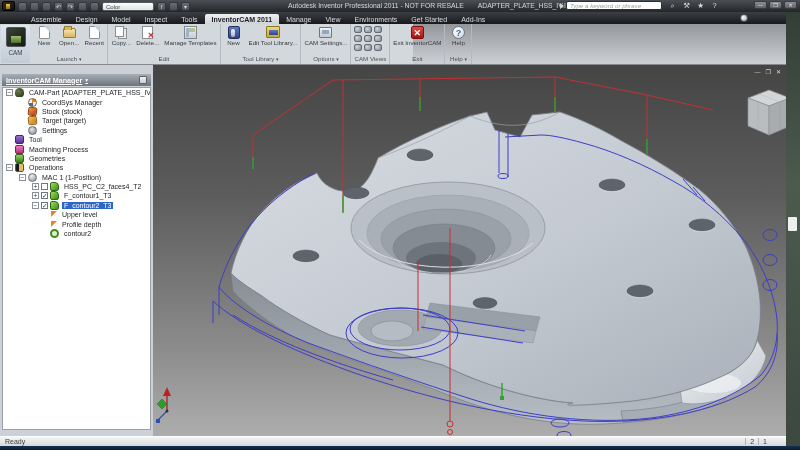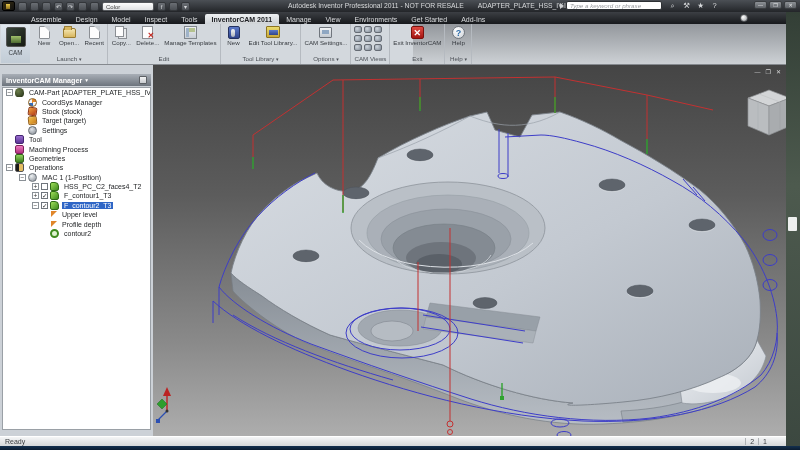--- a/index.html
+++ b/index.html
@@ -80,21 +80,21 @@
   .i-toollib::after { content:""; position:absolute; left:2px; bottom:2px; width:9px; height:5px; background:linear-gradient(#5b79c9,#30448a); }
   .i-settings { width:13px; height:11px; background:linear-gradient(#f2f4f6,#c3c9d0); border:1px solid #70767d; border-radius:1px; position:relative; }
   .i-settings::after { content:""; position:absolute; left:2px; top:2px; right:2px; height:4px; background:#8fa7c2; }
   .i-exit { width:13px; height:13px; background:linear-gradient(#e04b43,#a31410); border:1px solid #7c100c; border-radius:2px; color:#fff; font-size:9px; font-weight:bold; line-height:12px; text-align:center; }
   .i-help { width:13px; height:13px; border-radius:50%; background:radial-gradient(circle at 35% 30%, #ffffff, #cdd2d8); border:1px solid #70767d; color:#2d6ca8; font-size:9px; font-weight:bold; line-height:12px; text-align:center; }
 
   
   .panel { position:absolute; left:0; top:65px; width:153px; height:371px; background:#ccd1d7; }
   .phead { position:absolute; left:2px; top:9px; right:2px; height:12px;
     background:linear-gradient(#a8aeb6,#6d747d); display:flex; align-items:center;
-    color:#fff; font-size:7.2px; font-weight:bold; padding:0 4px; }
+    color:#fff; font-size:7.2px; font-weight:bold; padding:0 4px;text-decoration:underline; }
   .phead .dd { font-size:5.5px; margin-left:3px; font-weight:normal; }
   .pin { margin-left:auto; width:8px; height:8px; background:linear-gradient(#f2f3f4,#c8cbcf); border:1px solid #5c6065; border-radius:1px; }
   .ptree { position:absolute; left:2px; top:22px; right:2px; bottom:6px; background:#fff; border:1px solid #9aa0a6; overflow:hidden; }
   .trow { display:flex; align-items:center; height:9.4px; padding-left:3px; white-space:nowrap; }
   .trow .ind1 { width:13px; flex:none; } .trow .ind2 { width:26px; flex:none; } .trow .ind3 { width:44px; flex:none; }
   .exp { width:7px; height:7px; flex:none; border:1px solid #8a9096; background:#fff; color:#333;
     font-size:6.5px; line-height:5.5px; text-align:center; margin-right:2px; }
   .exp-sp { width:9px; flex:none; }
   .cb { width:7px; height:7px; flex:none; border:1px solid #6f757c; background:#fff; margin-right:2px;
     font-size:6.5px; line-height:6.5px; text-align:center; color:#222; }

